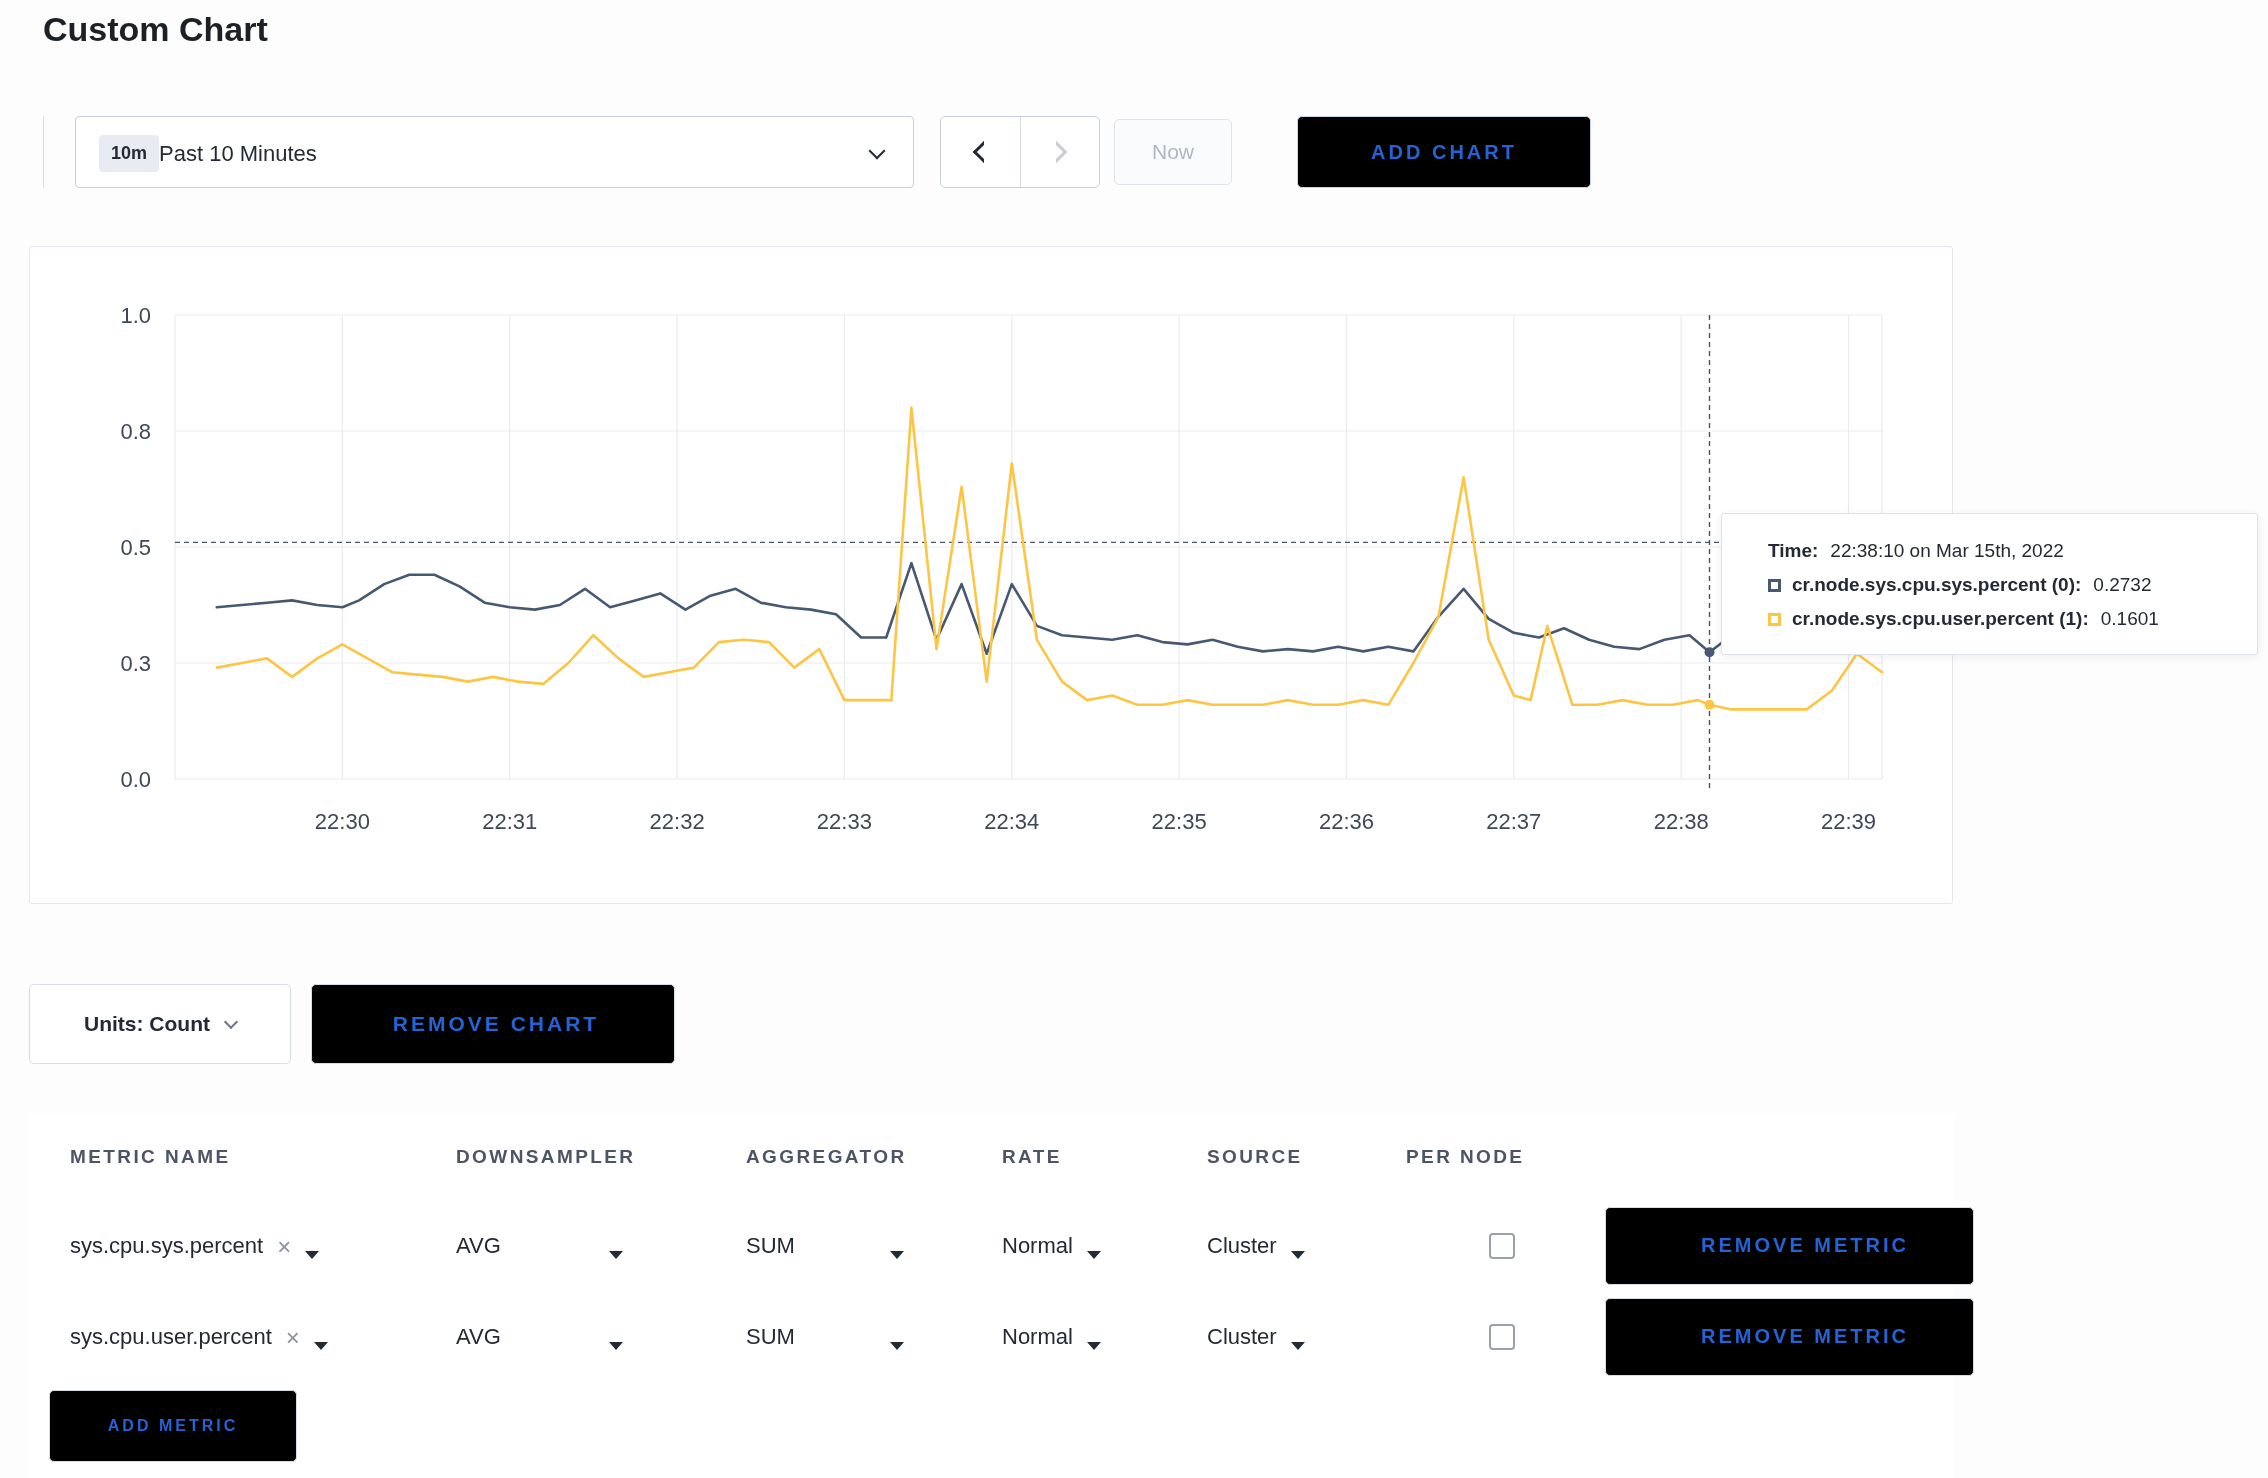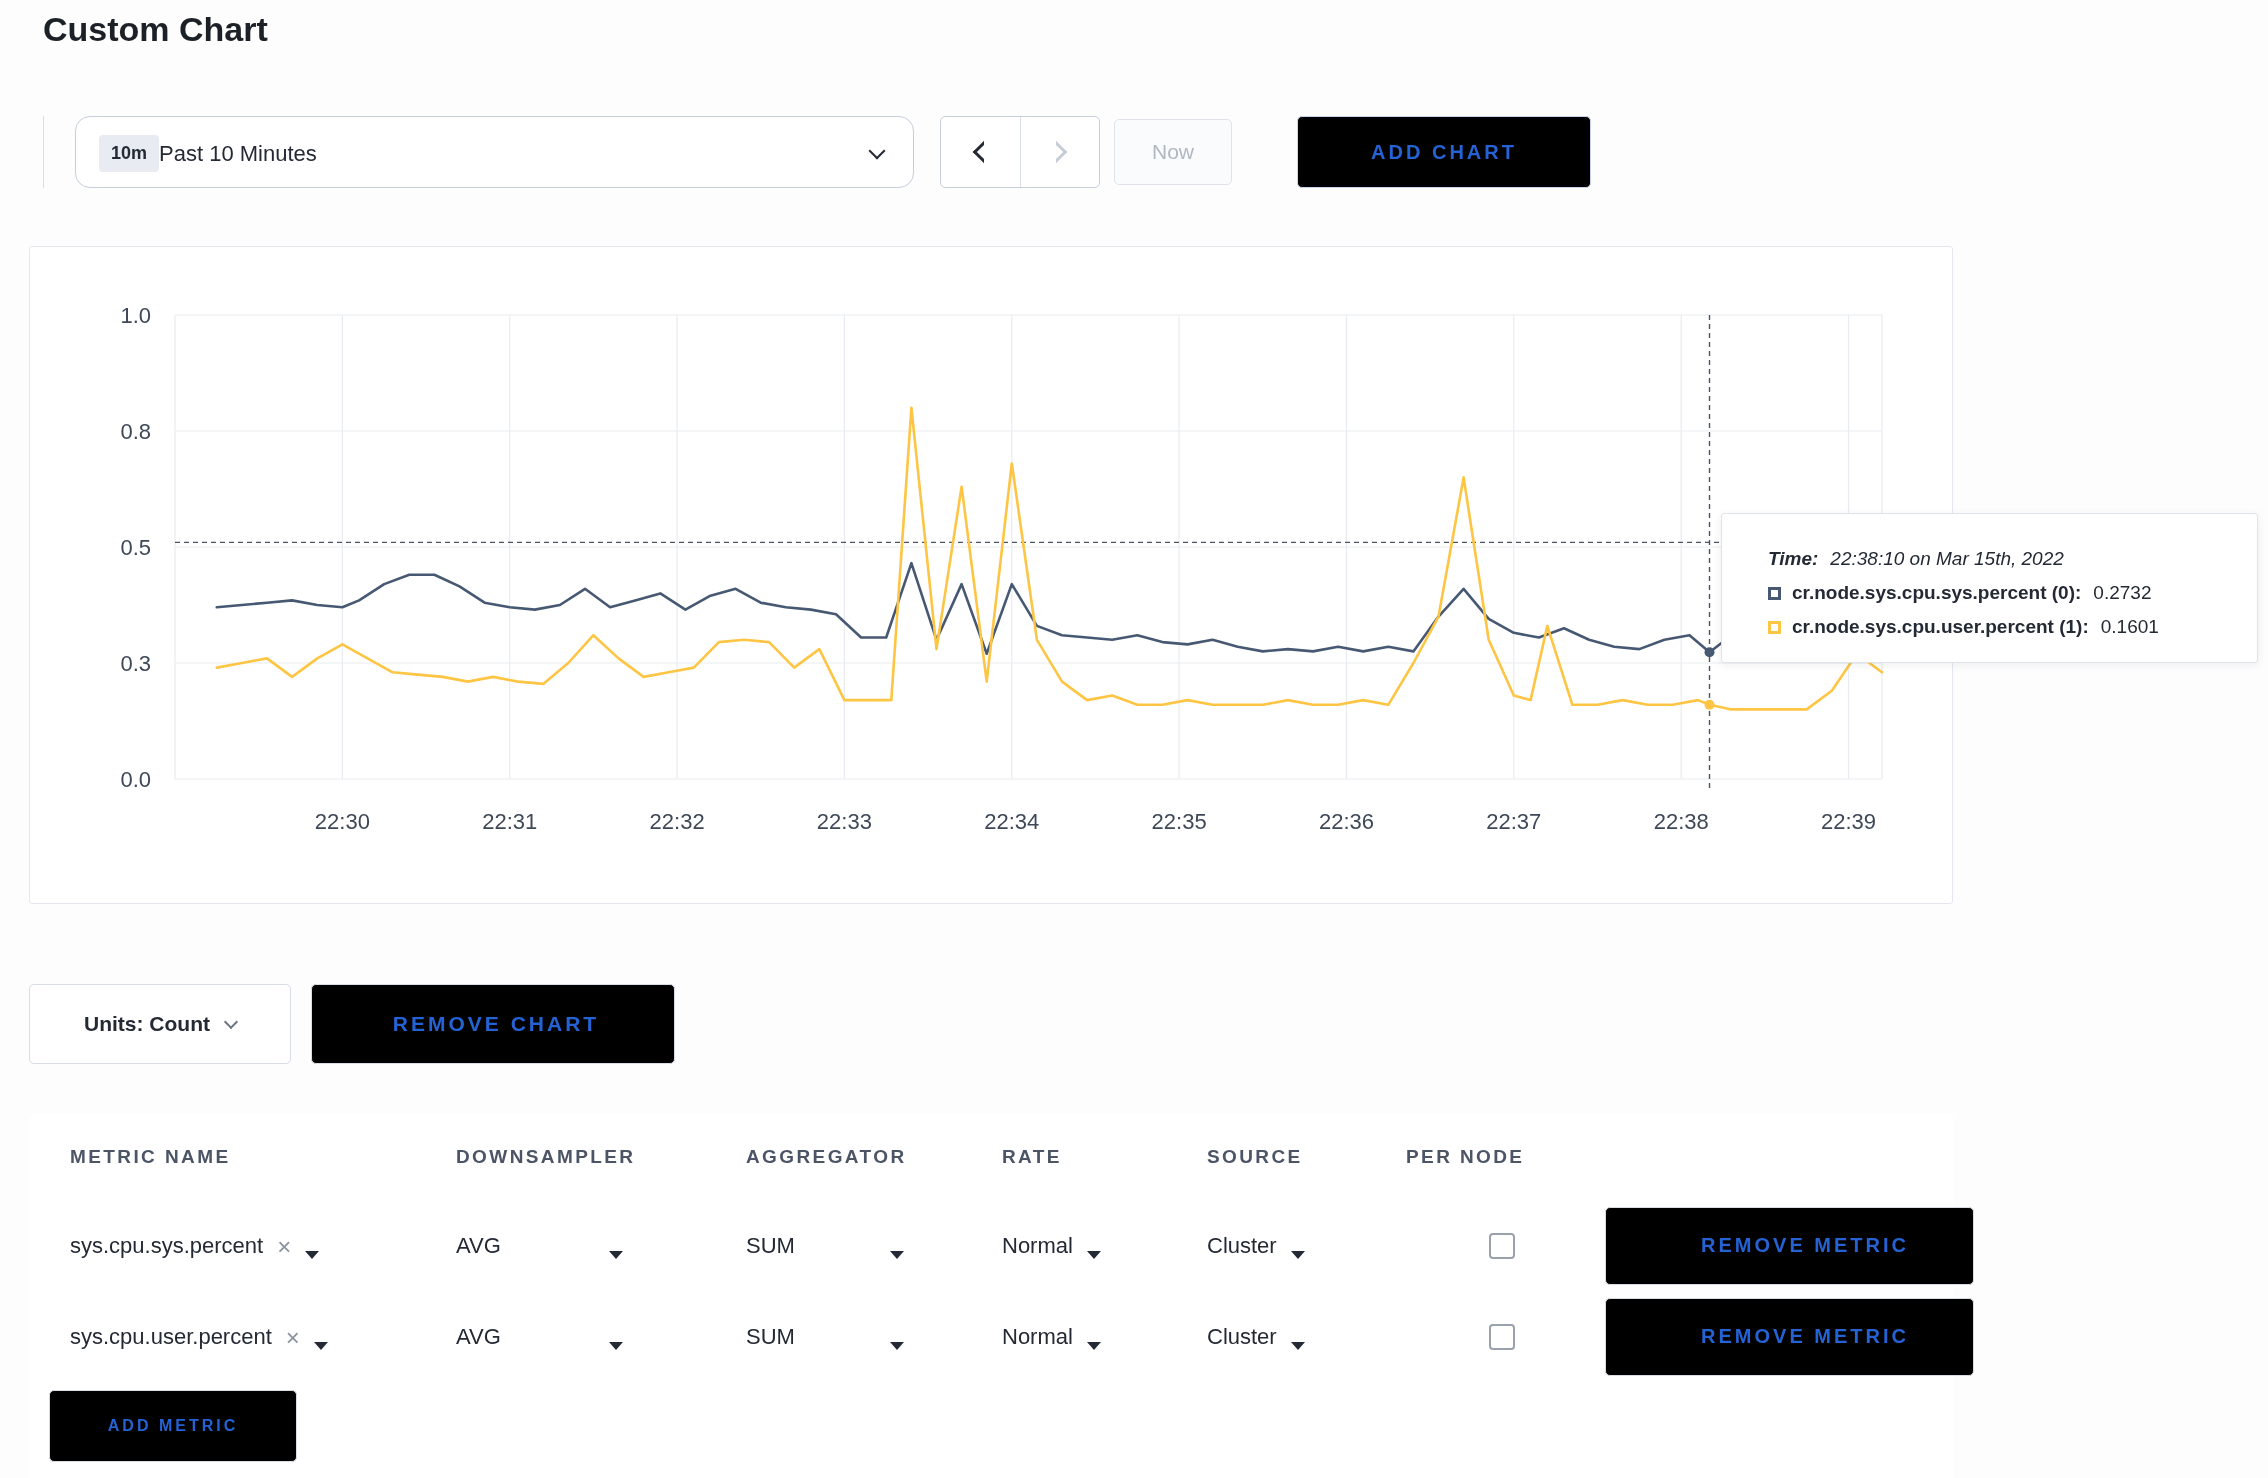--- a/index.html
+++ b/index.html
@@ -6,21 +6,21 @@
   html,body { width:2268px; height:1478px; overflow:hidden; background:#fdfdfe;
     font-family:"Liberation Sans", sans-serif; color:#242a35; }
   .abs { position:absolute; }
 
   
   .page-title { left:43px; top:10px; font-size:34px; font-weight:700; color:#1c2127; }
 
   
   .toolbar-divider { left:43px; top:116px; width:1px; height:72px; background:#d9dee5; }
   .time-selector { left:75px; top:116px; width:839px; height:72px; background:#fff;
-    border:1px solid #c6cedb; border-radius:15px; display:flex; align-items:center; padding:3px 30px 0 23px; cursor:pointer; }
+    border:1px solid #c6cedb; border-radius:4px; display:flex; align-items:center; padding:3px 30px 0 23px; cursor:pointer; }
   .time-badge { background:#e8ecf2; border-radius:4px; padding:8px 12px; font-size:18px; font-weight:700; }
   .time-label { font-size:22px; }
   .chev { display:inline-block; width:12px; height:12px; border-right:2px solid #242a35;
     border-bottom:2px solid #242a35; transform:rotate(45deg); }
   .time-selector .chev { margin-left:auto; margin-top:-6px; }
 
   .nav-arrows { left:940px; top:116px; width:160px; height:72px; border:1px solid #c6cedb;
     border-radius:5px; background:#fff; display:flex; }
   .nav-arrows .half { flex:1; display:flex; align-items:center; justify-content:center; cursor:pointer; }
   .nav-arrows .half + .half { border-left:1px solid #d9dee5; }
@@ -42,21 +42,21 @@
     border:1px solid #e4e8ee; border-radius:3px; }
   #chart-svg { position:absolute; left:0; top:0; }
   #chart-svg text { font-family:"Liberation Sans", sans-serif; fill:#3e4857; font-size:22px; }
   #chart-svg .grid { stroke:#e8ebf0; stroke-width:1.2; }
   #chart-svg .dash { stroke:#4a5568; stroke-width:1.4; stroke-dasharray:5 4; fill:none; }
 
   
   .chart-tooltip { left:1721px; top:513px; width:537px; background:#fff; border:1px solid #dfe3ea;
     border-radius:3px; box-shadow:0 2px 8px rgba(40,50,70,.08); padding:22px 24px 24px 46px; z-index:5; }
   .tt-row { display:flex; align-items:center; font-size:19px; margin-top:12px; white-space:nowrap; }
-  .tt-row:first-child { margin-top:12px;font-style:italic; }
+  .tt-row:first-child { margin-top:4px; }
   .tt-label { font-weight:700; }
   .tt-value { margin-left:12px; }
   .tt-swatch { width:13px; height:13px; border:3px solid #242a35; margin-right:11px; flex:0 0 auto; }
 
   
   .units-box { left:29px; top:984px; width:262px; height:80px; background:#fff; border:1px solid #d8dce3;
     border-radius:5px; display:flex; align-items:center; justify-content:center; gap:16px; cursor:pointer; }
   .units-label { font-size:21px; font-weight:700; }
   .units-box .chev { width:10px; height:10px; margin-top:-4px; border-color:#6b7482; }
   .remove-chart { left:311px; top:984px; width:364px; height:80px; font-size:21px;padding-left:6px; }

